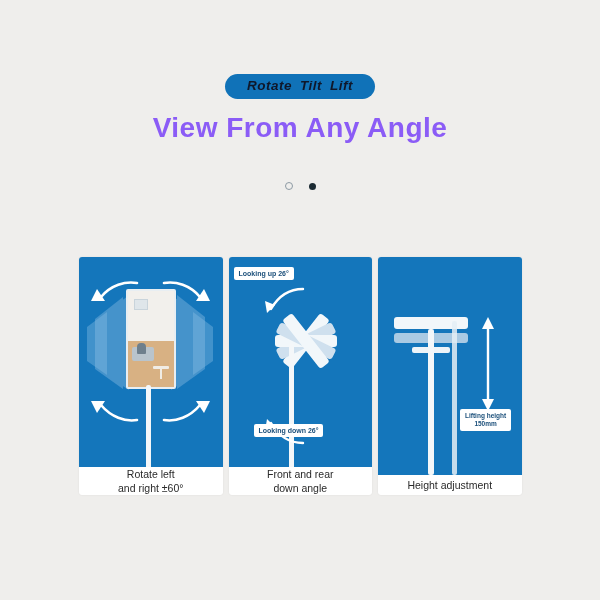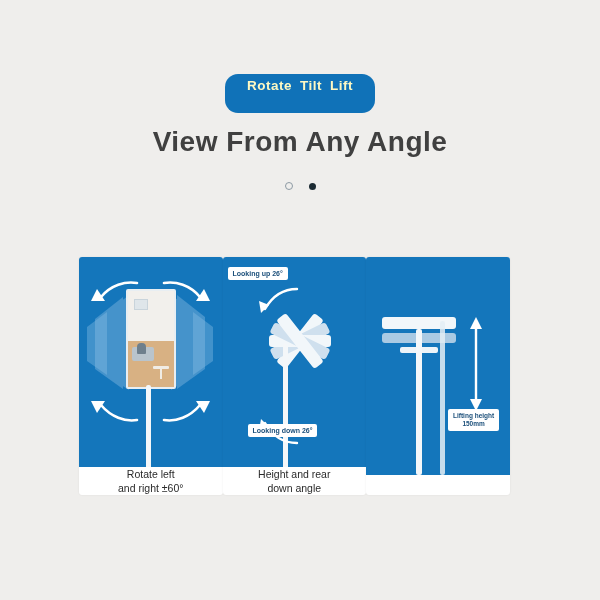--- a/index.html
+++ b/index.html
@@ -25,32 +25,33 @@
   .header {
     position: absolute;
     top: 74px;
     left: 0;
     width: 600px;
     text-align: center;
   }
   .badge {
     display: inline-block;
     background: #1072b8;
-    color: #fef9c3;
+    color: #0f172a;
     font-size: 13.5px;
     font-weight: bold;
     letter-spacing: 0.5px;
-    padding: 5px 18px 20px 18px;
+    padding: 5px 18px 6px 18px;
     border-radius: 13px;
     line-height: 1;
+    font-style: italic;
   }
   .badge span { margin: 0 4px; }
   .headline {
     margin-top: 14px;
-    color: #404040;
+    color: #8b5cf6;
     font-size: 28px;
     font-weight: bold;
     letter-spacing: 0.5px;
     line-height: 1.1;
   }
 
   
   .dots {
     position: absolute;
     top: 182px;
@@ -77,20 +78,21 @@
   }
 
   
   .cards {
     position: absolute;
     top: 257px;
     left: 79px;
     width: 443px;
     height: 238px;
     display: flex;
+    gap: 6px;
   }
   .card {
     position: relative;
     width: 143.5px;
     background: #ffffff;
     border-radius: 3px;
     overflow: hidden;
     box-shadow: 0 0 2px rgba(0,0,0,0.08);
     display: flex;
     flex-direction: column;
@@ -361,21 +363,21 @@
               <polygon points="36,174 46,170 38,162"></polygon>
             </g>
           </svg>
 
           <div class="tag tag-up">Looking up 26°</div>
           <div class="tag tag-down">Looking down 26°</div>
         </div>
       </div>
       <div class="card-caption">
         <div>
-          <span>Height and rear</span><br>
+          <span>Front and rear</span><br>
           <span>down angle</span>
         </div>
       </div>
     </div>
 
     <div class="card">
       <div class="card-illus">
         <div class="screen3"></div>
         <div class="screen3b"></div>
         <div class="arm3"></div>
@@ -386,16 +388,21 @@
           <line x1="110" y1="68" x2="110" y2="146" stroke="#ffffff" stroke-width="2.4"></line>
           <polygon points="110,60 116,72 104,72" fill="#ffffff"></polygon>
           <polygon points="110,154 116,142 104,142" fill="#ffffff"></polygon>
         </svg>
 
         <div class="tag tag-lift">
           <span>Lifting height</span><br>
           <span>150mm</span>
         </div>
       </div>
+      <div class="card-caption">
+        <div>
+          <span>Height adjustment</span>
+        </div>
+      </div>
     </div>
 
   </div>
 </div>
 
 </body></html>

